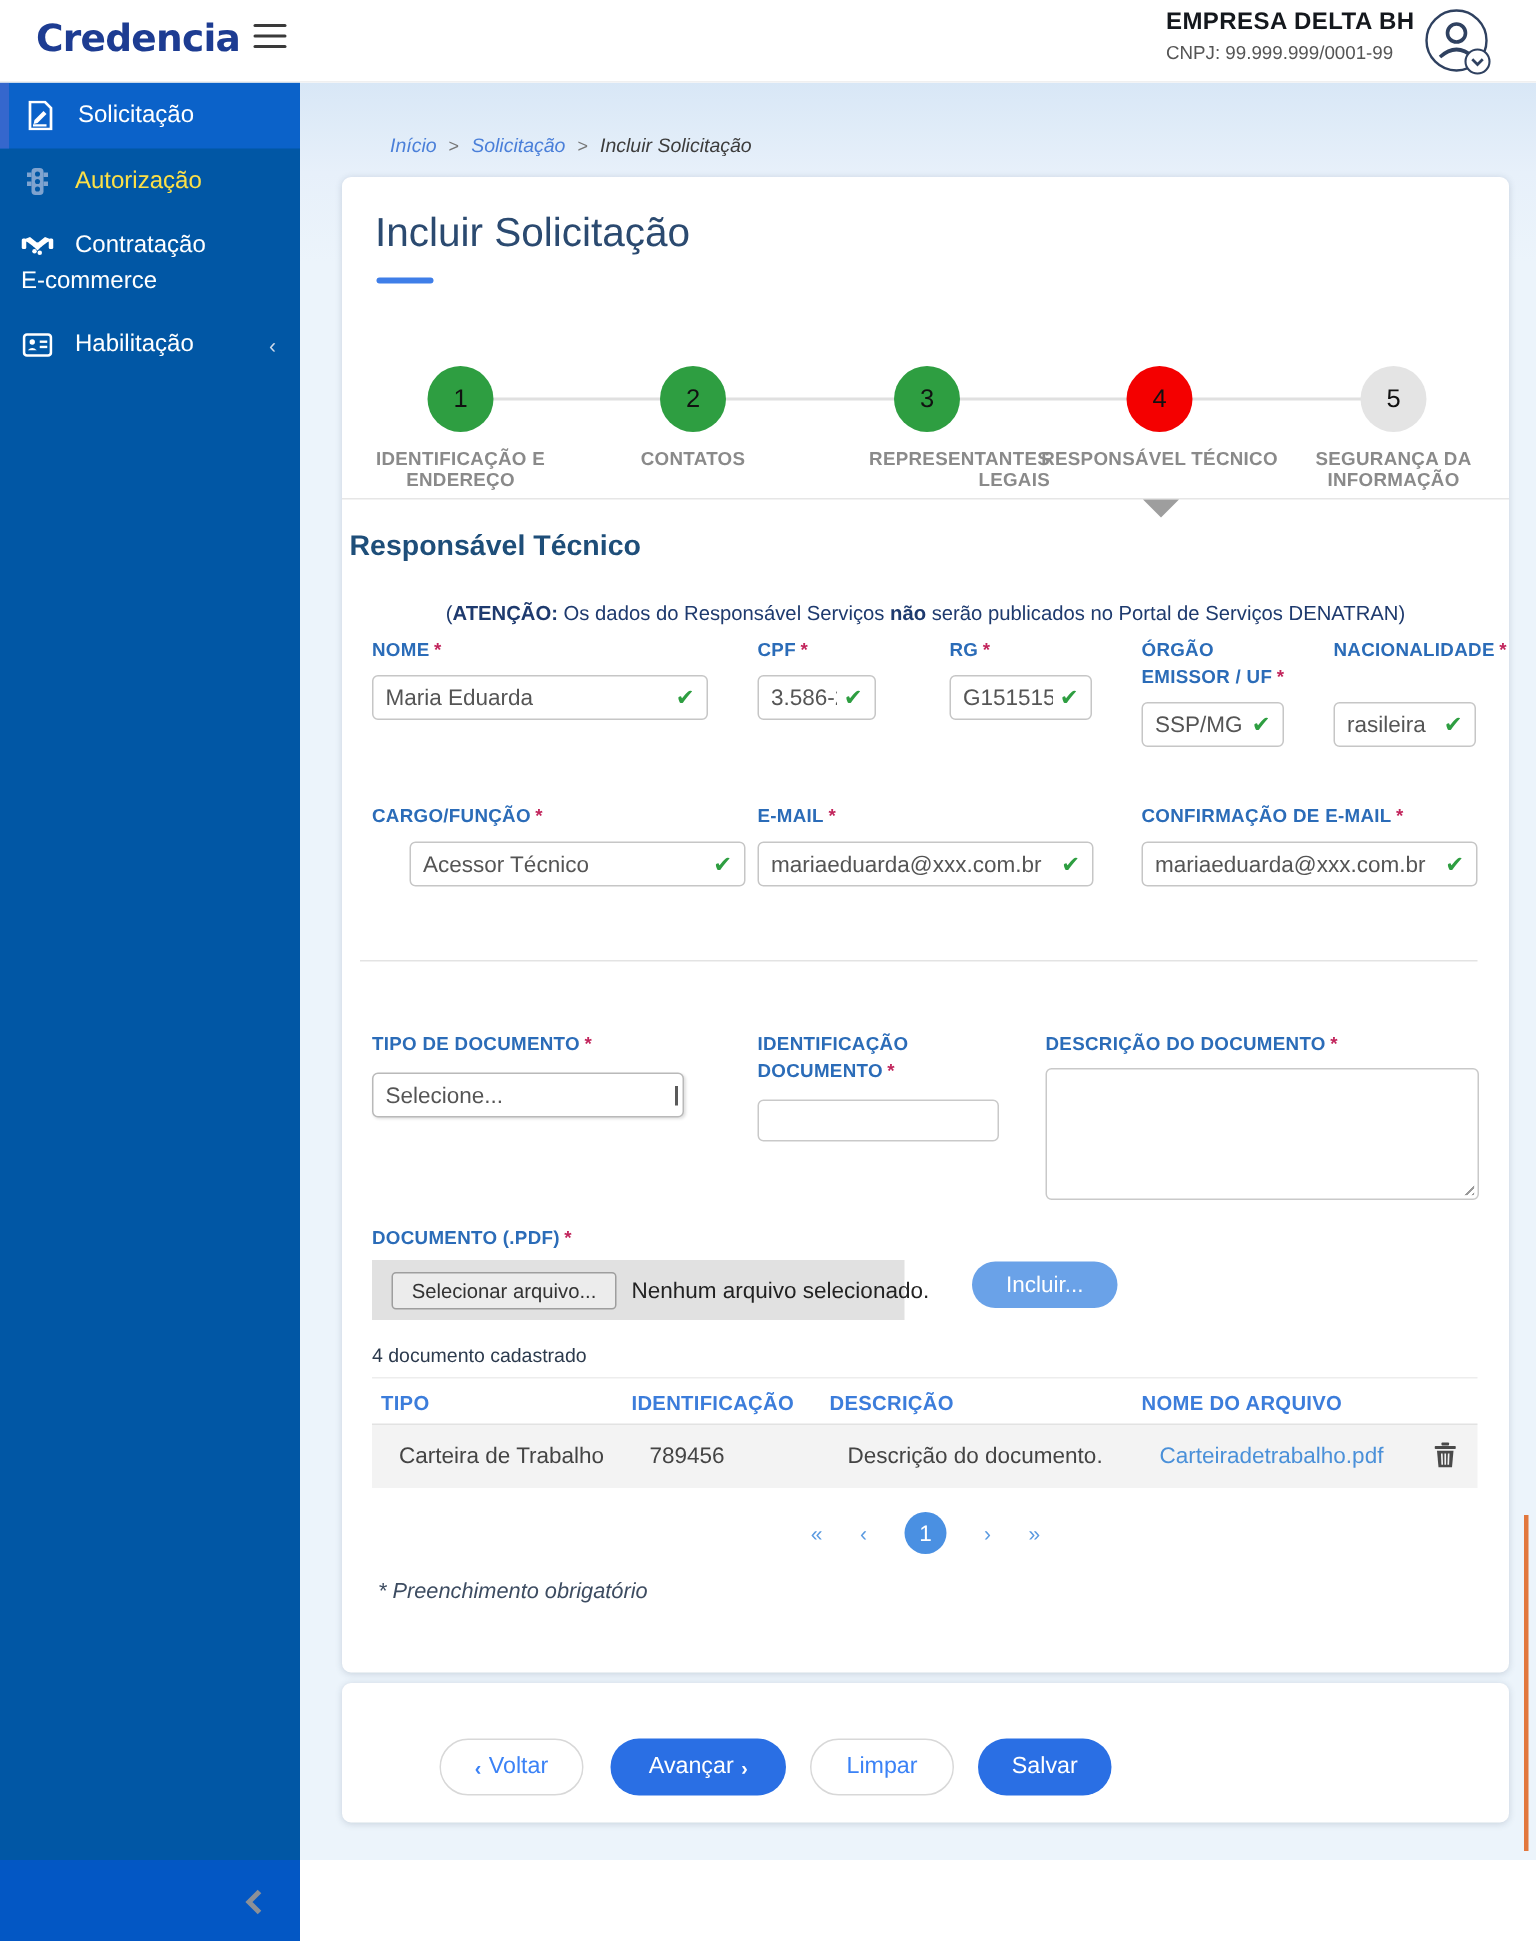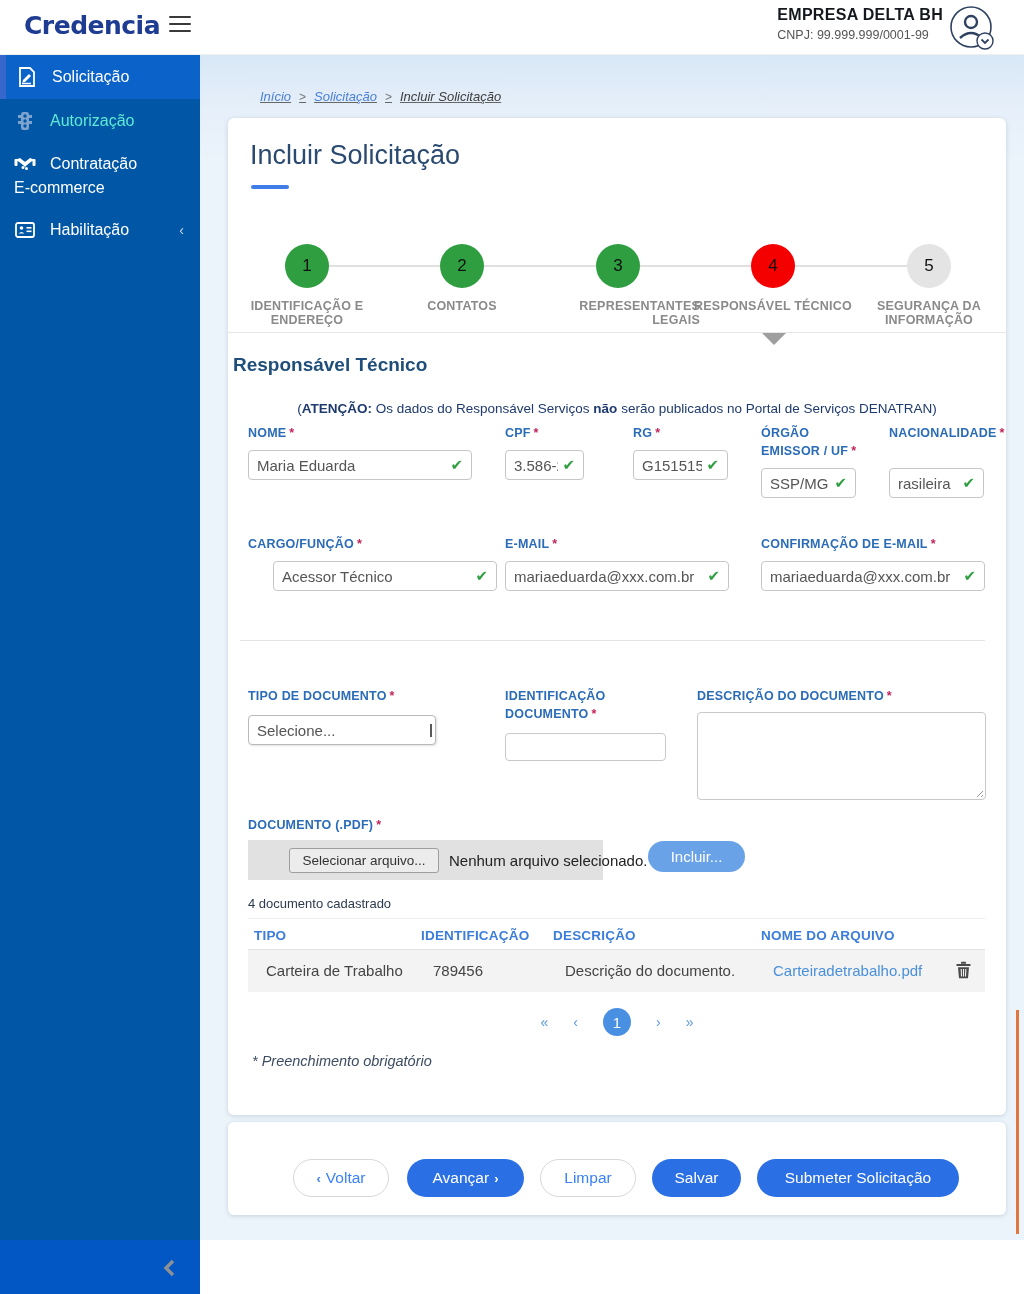--- a/index.html
+++ b/index.html
@@ -14,33 +14,33 @@
   .hamburger span { display:block; height:2px; background:#3a3a3a; margin-bottom:5px; border-radius:1px; }
   .company { position:absolute; right:81px; top:6px; text-align:left; }
   .company-name { font-size:16px; font-weight:bold; color:#14181d; letter-spacing:0.3px; }
   .company-cnpj { font-size:12.5px; color:#555; margin-top:4px; }
   .avatar-wrap { position:absolute; right:28px; top:4px; width:48px; height:48px; cursor:pointer; }
 
   
   .sidebar { position:absolute; left:0; top:55px; width:200px; height:1185px; background:#0157A5; color:#fff; }
   .side-item { position:relative; display:flex; align-items:center; gap:14px; padding:12px 14px; font-size:16px; cursor:pointer; }
   .side-item.active { background:#0B62C9; border-left:6px solid #3567CD; padding-left:10px; }
-  .side-item.muted { color:#5eead4; }
+  .side-item.muted { color:#fde047; }
   .side-item .ico { width:22px; display:flex; justify-content:center; flex:0 0 22px; }
   .side-item .chev { position:absolute; right:16px; font-size:14px; color:#cdd9ea; }
   .side-wrap2 { display:block; padding:12px 14px; font-size:16px; cursor:pointer; }
   .side-wrap2 .l1 { display:flex; align-items:center; gap:14px; }
   .side-wrap2 .l2 { margin-top:6px; }
   .side-footer { position:absolute; left:0; top:1240px; width:200px; height:54px; background:#0357C4; cursor:pointer; }
   .side-footer svg { position:absolute; right:24px; top:18px; }
 
   
   .content-bg { position:absolute; left:200px; top:55px; width:824px; height:1185px;
     background:linear-gradient(180deg,#d8e7f6 0%,#e7f0fa 60px,#ecf4fb 120px,#ecf4fb 100%); }
-  .breadcrumb { position:absolute; left:260px; top:89px; font-size:13px; font-style:italic; color:#666;text-decoration:underline; }
+  .breadcrumb { position:absolute; left:260px; top:89px; font-size:13px; font-style:italic; color:#666; }
   .breadcrumb a { color:#4a7fd9; text-decoration:none; cursor:pointer; }
   .crumb-sep { color:#777; font-style:normal; padding:0 8px; font-size:12px; }
   .crumb-cur { color:#3c3c3c; }
 
   
   .card { position:absolute; left:228px; top:118px; width:778px; height:997px; background:#fff; border-radius:6px; box-shadow:0 1px 5px rgba(40,60,90,.18); }
   .page-title { position:absolute; left:22px; top:22px; font-size:27px; color:#2b4a70; }
   .title-bar { position:absolute; left:23px; top:67px; width:38px; height:4px; background:#3f7ee8; border-radius:2px; }
 
   
@@ -58,28 +58,28 @@
   .attention b { font-weight:bold; }
 
   .flabel { position:absolute; font-size:12.5px; font-weight:bold; color:#2b6cb8; letter-spacing:0.2px; line-height:1.4; }
   .req { color:#C2255C; font-weight:bold; padding-left:3px; }
   .finput { position:absolute; height:30px; border:1px solid #c6c6c6; border-radius:4px; background:#fff; font-size:15px; color:#555; display:flex; align-items:center; padding:0 8px; }
   .finput .val { flex:1; white-space:nowrap; overflow:hidden; }
   .check { color:#2E9E41; font-weight:bold; font-size:15px; flex:0 0 auto; padding-left:4px; }
 
   
   .divider2 { position:absolute; left:12px; top:522px; width:745px; height:1px; background:#e3e3e3; }
-  .select-box { position:absolute; left:20px; top:597px; width:188px; height:30px; border:1px solid #b9b9b9; border-radius:4px; background:#fff; font-size:15px; color:#555; display:flex; align-items:center; padding:0 8px; cursor:pointer; box-shadow:1px 1px 2px rgba(0,0,0,.12); }
+  .select-box { position:absolute; left:20px; top:597px; width:208px; height:30px; border:1px solid #b9b9b9; border-radius:4px; background:#fff; font-size:15px; color:#555; display:flex; align-items:center; padding:0 8px; cursor:pointer; box-shadow:1px 1px 2px rgba(0,0,0,.12); }
   .select-box::after { content:""; position:absolute; right:3px; top:8px; width:2px; height:13px; background:#5a5a5a; }
   .text-input { position:absolute; border:1px solid #c9c9c9; border-radius:4px; background:#fff; }
   .textarea { position:absolute; left:469px; top:594px; width:289px; height:88px; border:1px solid #c9c9c9; border-radius:4px; background:#fff; }
   .resize-grip { position:absolute; right:2px; bottom:2px; width:9px; height:9px; background:repeating-linear-gradient(135deg,transparent 0 2px,#9a9a9a 2px 3px); clip-path:polygon(100% 0,100% 100%,0 100%); }
 
   .file-strip { position:absolute; left:20px; top:722px; width:355px; height:40px; background:#e1e1e1; display:flex; align-items:center; padding-left:13px; }
-  .file-btn { width:150px; height:25px; background:#ececec; border:1px solid #9e9e9e; border-radius:3px; font-size:13.5px; color:#333; display:flex; align-items:center; justify-content:center; cursor:pointer; flex:0 0 auto;margin-left:28px; }
+  .file-btn { width:150px; height:25px; background:#ececec; border:1px solid #9e9e9e; border-radius:3px; font-size:13.5px; color:#333; display:flex; align-items:center; justify-content:center; cursor:pointer; flex:0 0 auto; }
   .file-status { font-size:15px; color:#222; margin-left:10px; white-space:nowrap; }
   .btn-incluir { position:absolute; left:420px; top:723px; width:97px; height:31px; background:#6AA2E8; border:none; border-radius:16px; color:#fff; font-size:15px; cursor:pointer; font-family:inherit; }
 
   .doc-count { position:absolute; left:20px; top:778px; font-size:13px; color:#2c3a4d; }
 
   .doc-table { position:absolute; left:20px; top:800px; width:737px; }
   .thead { position:relative; height:32px; border-top:1px solid #ededed; border-bottom:1px solid #e2e2e2; }
   .th { position:absolute; top:9px; font-size:13.5px; font-weight:bold; color:#3c7ddb; letter-spacing:0.2px; }
   .trow { position:relative; height:42px; background:#f3f3f3; }
   .td { position:absolute; top:12px; font-size:15px; color:#444;margin-left:12px; }
@@ -340,20 +340,17 @@
     <button class="btn fill" style="left:179px; width:117px;">
         <span>Avançar</span>
         <span class="bchev">›</span>
       </button>
     <button class="btn outline" style="left:312px; width:96px;">
         <span>Limpar</span>
       </button>
     <button class="btn fill" style="left:424px; width:89px;">
         <span>Salvar</span>
       </button>
-    <button class="btn fill" style="left:529px; width:202px;">
-        <span>Submeter Solicitação</span>
-      </button>
   </div>
 
   <div class="scroll-accent"></div>
 
 </div>
 
 </body></html>

